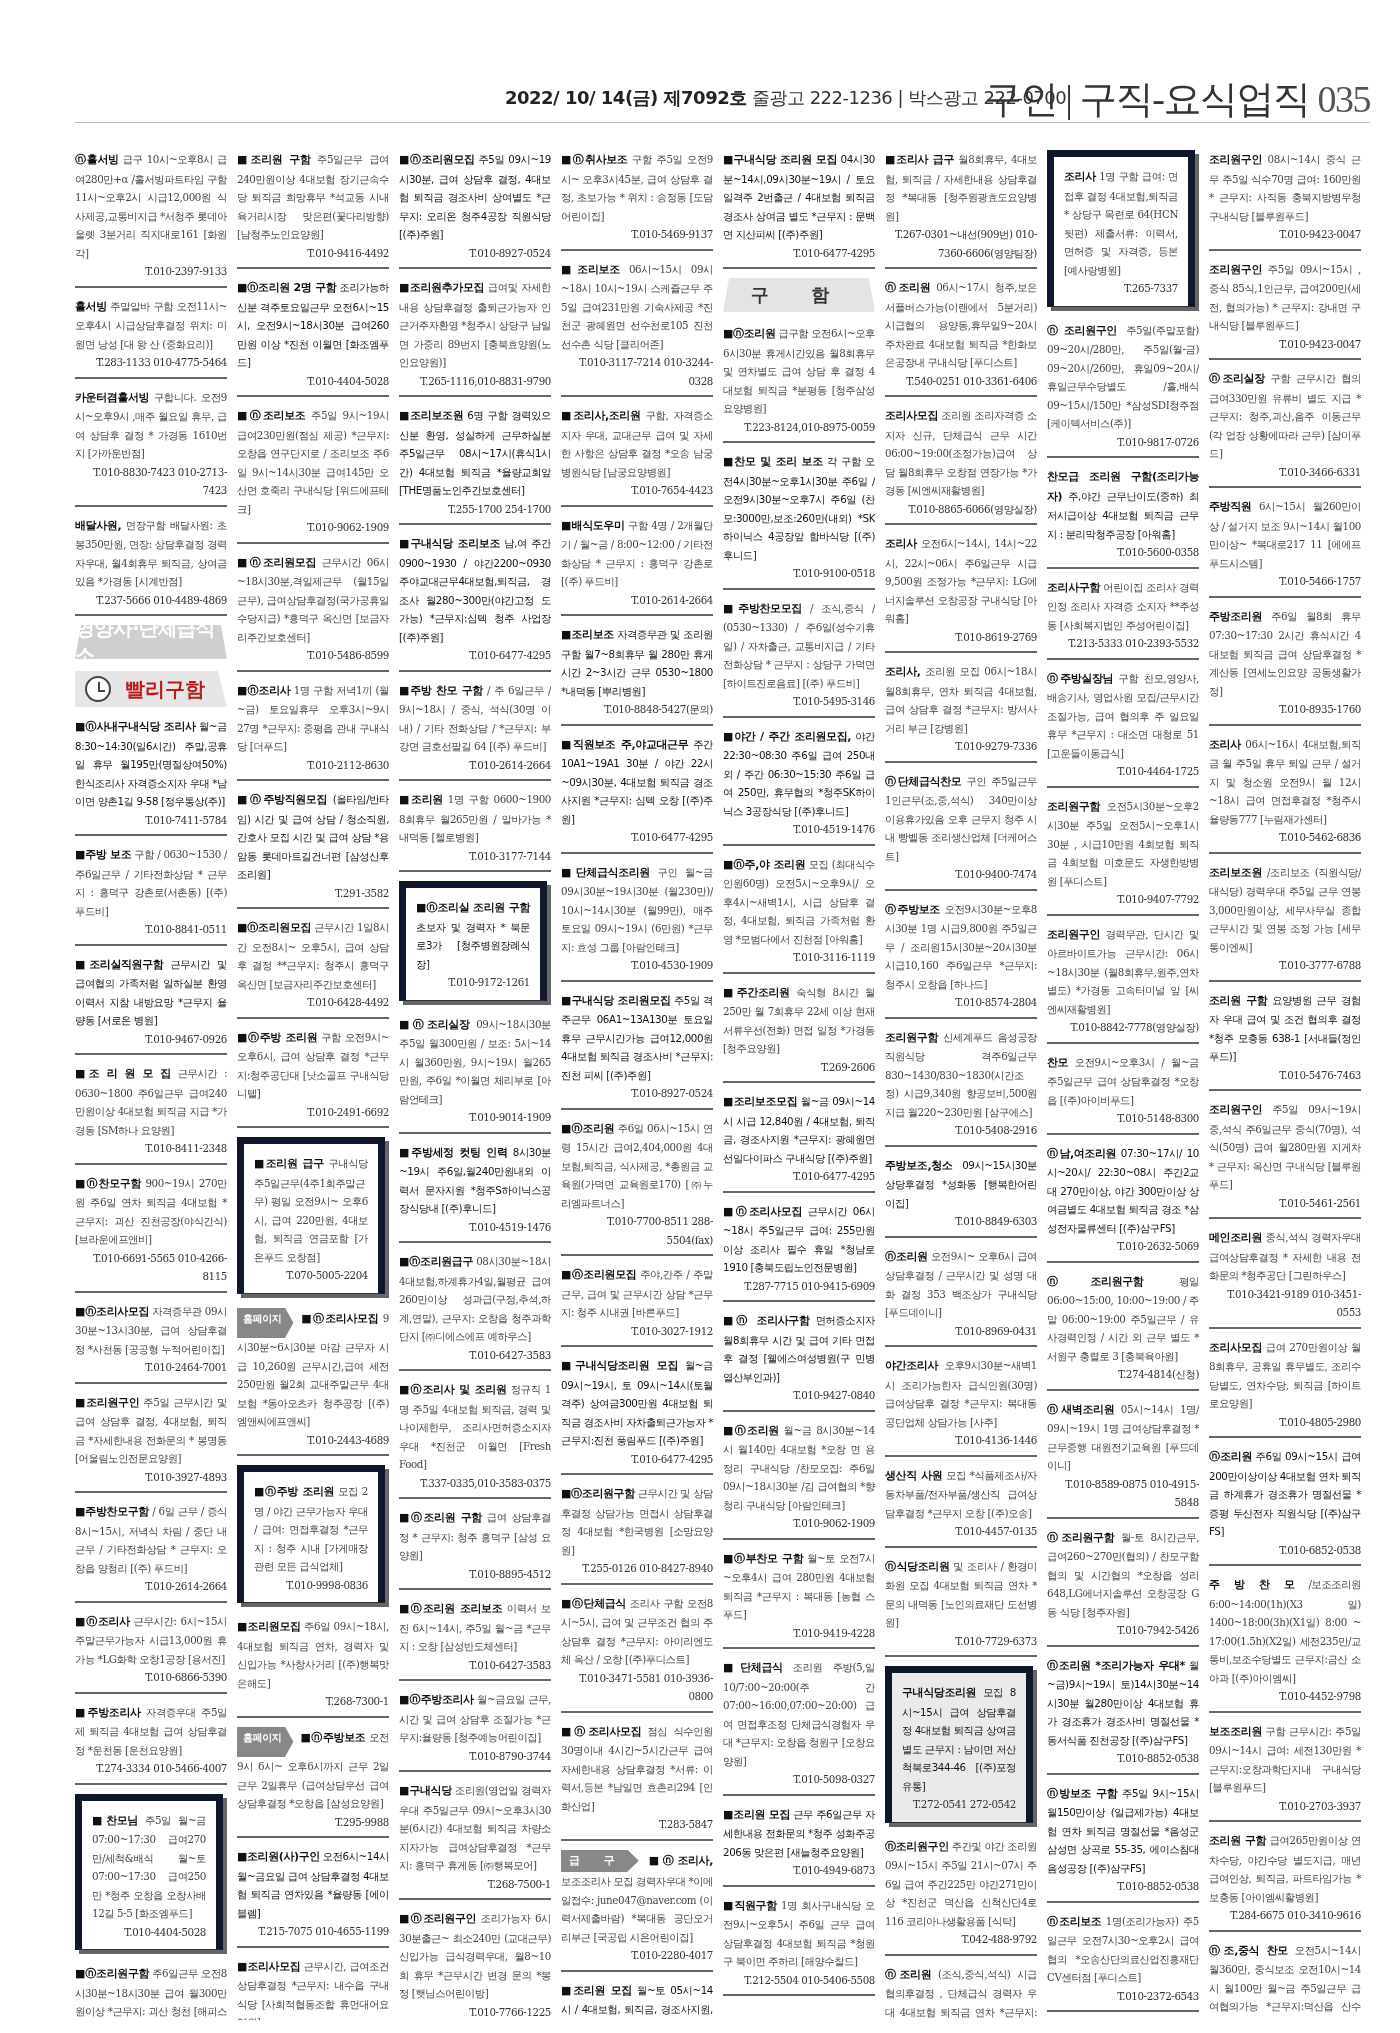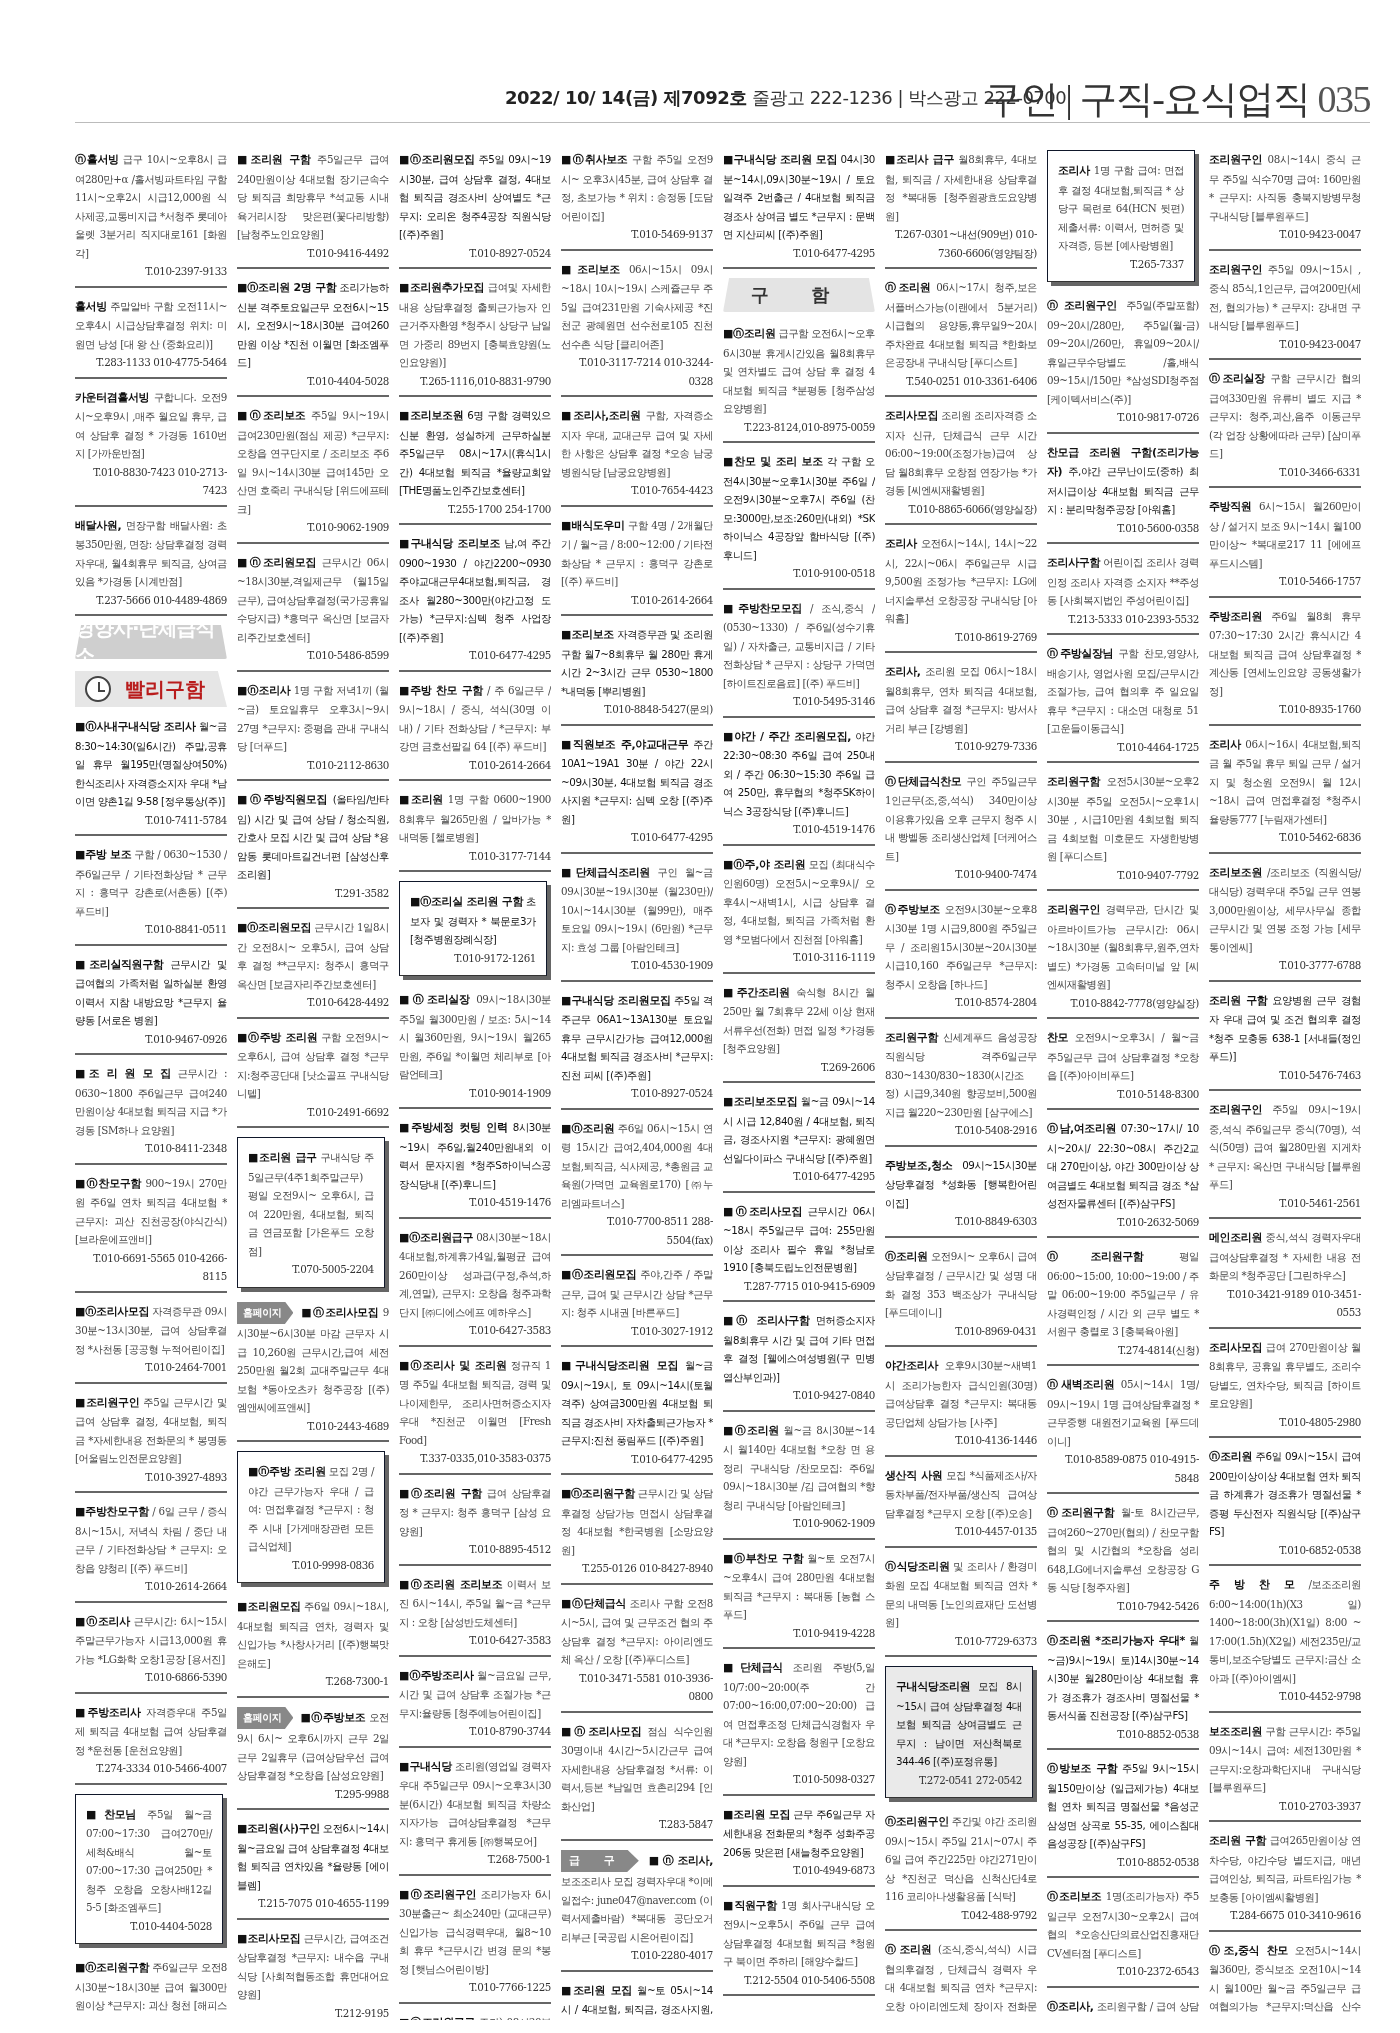--- a/index.html
+++ b/index.html
@@ -11,30 +11,30 @@
   .hdr-section { position: absolute; right: 0; top: -4px; font-family: Liberation Serif, serif; font-size: 38px; color: #333; letter-spacing: -1.5px; }
   .hdr-section .pg { font-weight: 300; color: #555; }
   .rule { position: absolute; top: 122px; left: 75px; width: 1295px; height: 1px; background: #bbb; }
   .cols { position: absolute; top: 150px; left: 75px; width: 1295px; height: 1870px; display: flex; gap: 10px; }
   .col { width: 152px; flex: 0 0 152px; overflow: hidden; }
   .ad { font-size: 10.3px; line-height: 18.5px; letter-spacing: -0.4px; text-align: justify; padding: 0 0 5px 0; border-bottom: 2px solid #666; margin-bottom: 9px; }
   .ad .t { font-family: "DejaVu Sans", sans-serif; font-weight: bold; font-size: 11px; color: #111; }
   .ad .b { color: #444; }
   .ad .ph { display: block; text-align: right; color: #333; }
   .ad.bold .b { font-family: "DejaVu Sans", sans-serif; color: #111; font-weight: 500; }
-  .boxed { border: 1px solid #0f172a; box-shadow: 4px 4px 0 #666; padding: 10px 10px 8px; border-bottom: 1px solid #333; margin-right: 4px; margin-bottom: 14px; }
+  .boxed { border: 7px solid #0f172a; box-shadow: 4px 4px 0 #666; padding: 10px 10px 8px; border-bottom: 1px solid #333; margin-right: 4px; margin-bottom: 14px; }
   .boxed.grey { background: #eaeaea; }
   .banner { height: 34px; margin: 8px 0 12px; background: #d9d9d9; font-family: "DejaVu Sans", sans-serif; font-size: 20px; font-weight: bold; color: #fff; display: flex; align-items: center; justify-content: center; letter-spacing: -1px; border-radius: 2px; clip-path: polygon(4% 0, 96% 0, 100% 100%, 0 100%); }
   .banner.dark { background: #cfcfcf; color: #fff; }
   .banner.big { color: #333; background: #e4e4e4; letter-spacing: 18px; font-size: 18px; }
   .quick { height: 36px; margin: 0 0 10px; background: #e6e6e6; display: flex; align-items: center; gap: 14px; padding-left: 10px; font-family: "DejaVu Sans", sans-serif; font-size: 20px; font-weight: bold; color: #b91c1c; clip-path: polygon(0 0, 94% 0, 100% 100%, 0 100%); }
   .clock { width: 26px; height: 26px; border: 2px solid #444; border-radius: 50%; position: relative; background: #fff; }
   .clock::before { content: ""; position: absolute; left: 11px; top: 4px; width: 2px; height: 9px; background: #444; }
   .clock::after { content: ""; position: absolute; left: 11px; top: 12px; width: 7px; height: 2px; background: #444; }
-  .tag { display: inline-block; background: #888; color: #fff; font-family: "DejaVu Sans", sans-serif; font-size: 10px; font-weight: bold; padding: 2px 12px 2px 6px; margin-right: 6px; clip-path: polygon(0 0, 85% 0, 100% 50%, 85% 100%, 0 100%); }
+  .tag { display: inline-block; background: #888; color: #fff; font-family: "DejaVu Sans", sans-serif; font-size: 10px; font-weight: bold; padding: 2px 12px 10px 6px; margin-right: 6px; clip-path: polygon(0 0, 85% 0, 100% 50%, 85% 100%, 0 100%); }
   .tag.wide { letter-spacing: 10px; padding: 2px 14px 2px 8px; font-size: 11px; }
 </style>
 </head>
 <body>
 
 <div class="header">
   <div class="hdr-info">
     <b>2022/ 10/ 14(금) 제7092호</b>
     <span>줄광고 222-1236 | 박스광고 222-0700</span>
   </div>

